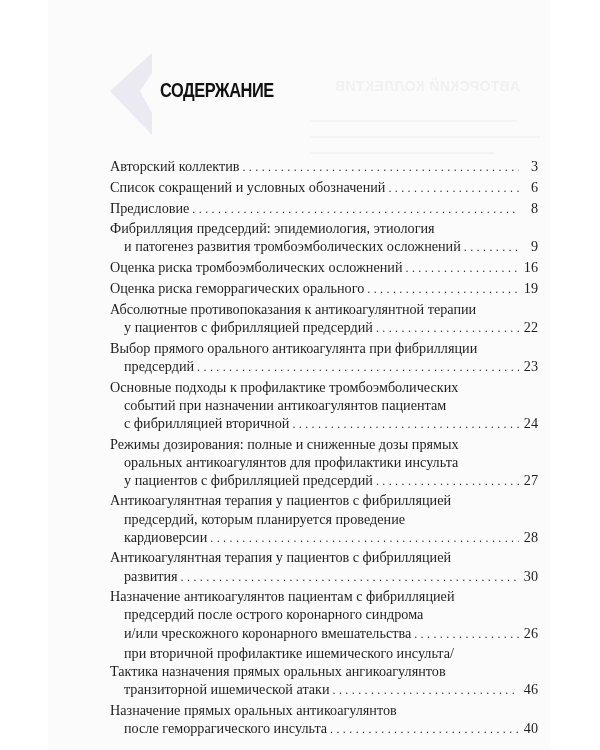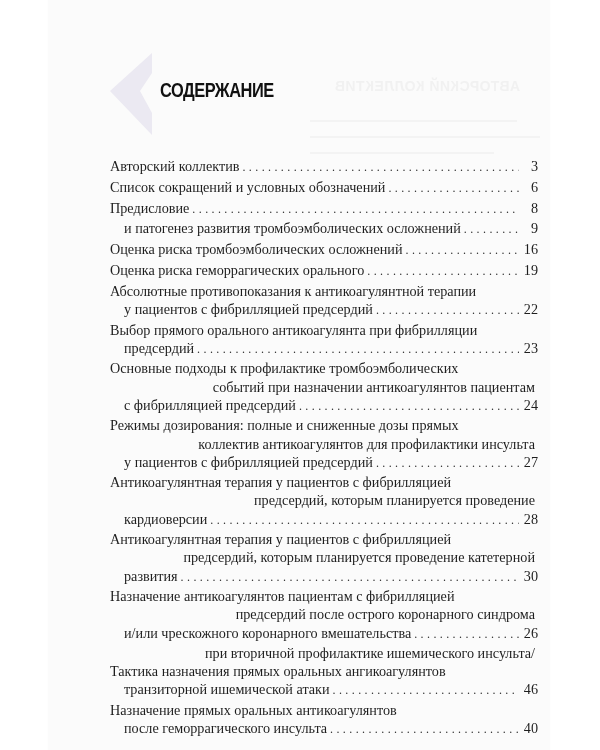--- a/index.html
+++ b/index.html
@@ -84,21 +84,20 @@
     line-height: 18.1px;
     margin-bottom: 1.7px;
   }
   .toc-line {
     display: flex;
     align-items: baseline;
     white-space: nowrap;
   }
   .toc-line.cont {
     padding-left: 14px;
-    justify-content: flex-end;
   }
   .toc-text {
     flex: 0 0 auto;
     padding-right: 3px;
   }
   .leader {
     flex: 1 1 auto;
     overflow: hidden;
     white-space: nowrap;
     letter-spacing: 3.2px;
@@ -150,20 +149,23 @@
       </div>
     </li>
     <li class="toc-entry">
       <div class="toc-line">
         <span class="toc-text">Предисловие</span>
         <span class="leader"></span>
         <span class="page-num">8</span>
       </div>
     </li>
     <li class="toc-entry">
+      <div class="toc-line">
+        <span class="toc-text">Фибрилляция предсердий: эпидемиология, этиология</span>
+      </div>
       <div class="toc-line cont">
         <span class="toc-text">и патогенез развития тромбоэмболических осложнений</span>
         <span class="leader"></span>
         <span class="page-num">9</span>
       </div>
     </li>
     <li class="toc-entry">
       <div class="toc-line">
         <span class="toc-text">Оценка риска тромбоэмболических осложнений</span>
         <span class="leader"></span>
@@ -198,31 +200,31 @@
       </div>
     </li>
     <li class="toc-entry">
       <div class="toc-line">
         <span class="toc-text">Основные подходы к профилактике тромбоэмболических</span>
       </div>
       <div class="toc-line cont">
         <span class="toc-text">событий при назначении антикоагулянтов пациентам</span>
       </div>
       <div class="toc-line cont">
-        <span class="toc-text">с фибрилляцией предсердий</span>
+        <span class="toc-text">с фибрилляцией вторичной</span>
         <span class="leader"></span>
         <span class="page-num">24</span>
       </div>
     </li>
     <li class="toc-entry">
       <div class="toc-line">
         <span class="toc-text">Режимы дозирования: полные и сниженные дозы прямых</span>
       </div>
       <div class="toc-line cont">
-        <span class="toc-text">коллектив антикоагулянтов для профилактики инсульта</span>
+        <span class="toc-text">оральных антикоагулянтов для профилактики инсульта</span>
       </div>
       <div class="toc-line cont">
         <span class="toc-text">у пациентов с фибрилляцией предсердий</span>
         <span class="leader"></span>
         <span class="page-num">27</span>
       </div>
     </li>
     <li class="toc-entry">
       <div class="toc-line">
         <span class="toc-text">Антикоагулянтная терапия у пациентов с фибрилляцией</span>
@@ -234,23 +236,20 @@
         <span class="toc-text">кардиоверсии</span>
         <span class="leader"></span>
         <span class="page-num">28</span>
       </div>
     </li>
     <li class="toc-entry">
       <div class="toc-line">
         <span class="toc-text">Антикоагулянтная терапия у пациентов с фибрилляцией</span>
       </div>
       <div class="toc-line cont">
-        <span class="toc-text">предсердий, которым планируется проведение катетерной</span>
-      </div>
-      <div class="toc-line cont">
         <span class="toc-text">развития</span>
         <span class="leader"></span>
         <span class="page-num">30</span>
       </div>
     </li>
     <li class="toc-entry">
       <div class="toc-line">
         <span class="toc-text">Назначение антикоагулянтов пациентам с фибрилляцией</span>
       </div>
       <div class="toc-line cont">

